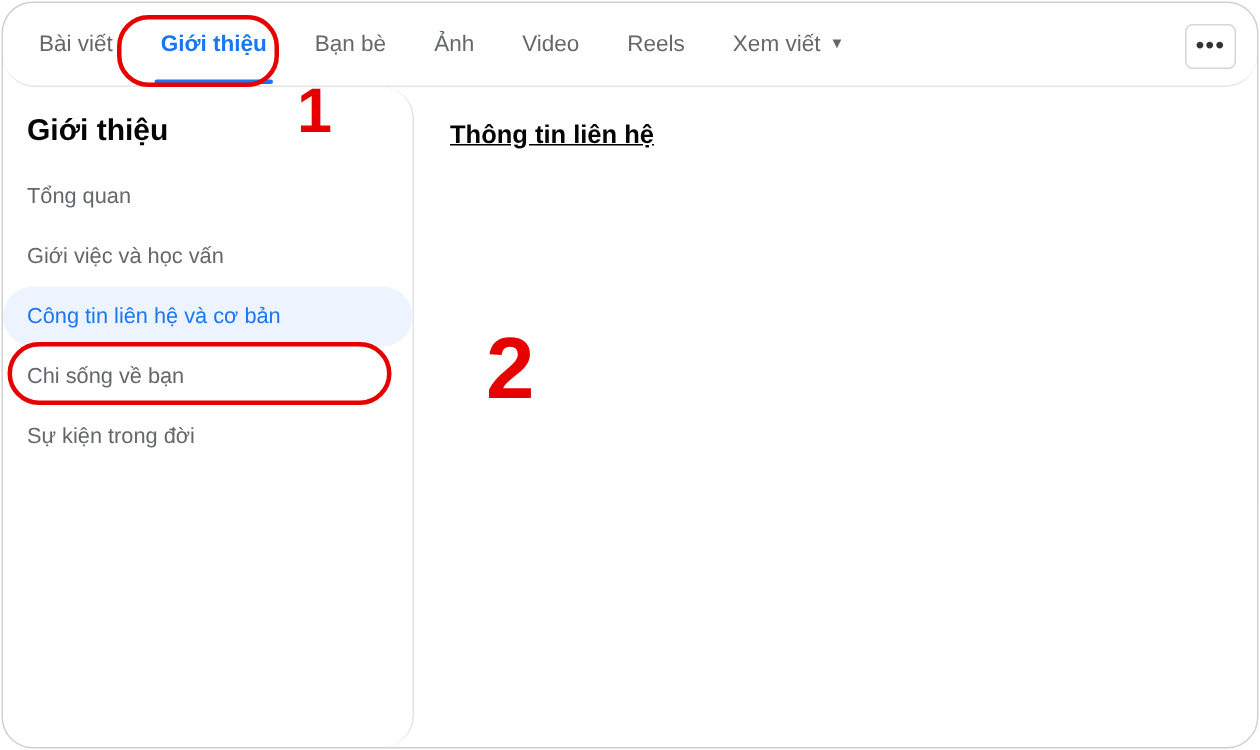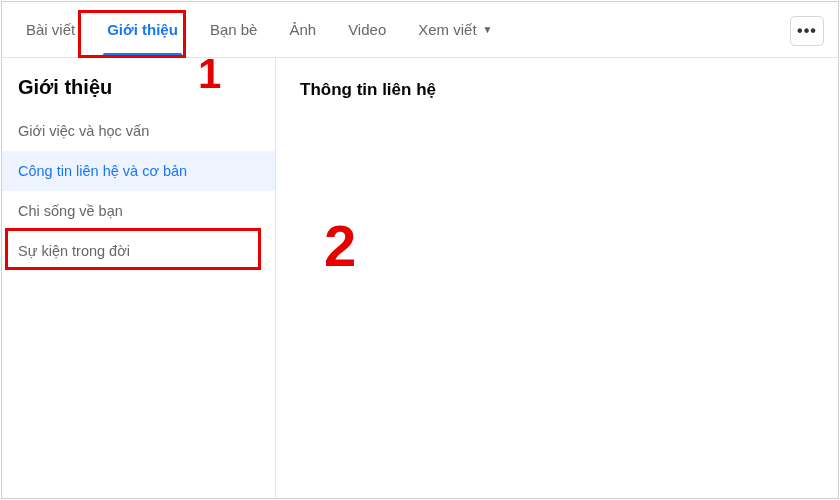--- a/index.html
+++ b/index.html
@@ -1,15 +1,15 @@
 <!DOCTYPE html>
 <html><head>
 <meta charset="utf-8">
 <style>
-  * { box-sizing: border-box; margin: 0; padding: 0; }
+  * { box-sizing: border-box; margin: 0; padding: 0; border-radius: 21px; }
   body {
     font-family: Helvetica, Arial, sans-serif;
     background: #fff;
     width: 840px;
     height: 500px;
     overflow: hidden;
     position: relative;
   }
   .outer {
     border: 1px solid #d0d0d0;
@@ -89,20 +89,21 @@
     color:#65676b;
     cursor:pointer;
   }
   .side-item.selected {
     background:#eef4ff;
     color:#1877f2;
   }
   .content {
     flex:1;
     padding: 22px 24px;
+    text-decoration: underline;
   }
   .content h3 {
     font-size:17px;
     font-weight:600;
     color:#050505;
   }
   
   .anno-box1 {
     position:absolute;
     border:3px solid #e60000;
@@ -139,31 +140,35 @@
     <div class="tab">
         <span>Bạn bè</span>
       </div>
     <div class="tab">
         <span>Ảnh</span>
       </div>
     <div class="tab">
         <span>Video</span>
       </div>
     <div class="tab">
+        <span>Reels</span>
+      </div>
+    <div class="tab">
         <span>Xem viết</span>
         <span class="chev">▼</span>
       </div>
     <div class="more-btn">
         <span>•••</span>
       </div>
   </div>
 
   <div class="body">
     <div class="sidebar">
       <h2>Giới thiệu</h2>
+      <div class="side-item"><span>Tổng quan</span></div>
       <div class="side-item"><span>Giới việc và học vấn</span></div>
       <div class="side-item selected"><span>Công tin liên hệ và cơ bản</span></div>
       <div class="side-item"><span>Chi sống về bạn</span></div>
       <div class="side-item"><span>Sự kiện trong đời</span></div>
     </div>
     <div class="content">
       <h3>Thông tin liên hệ</h3>
     </div>
   </div>
 

